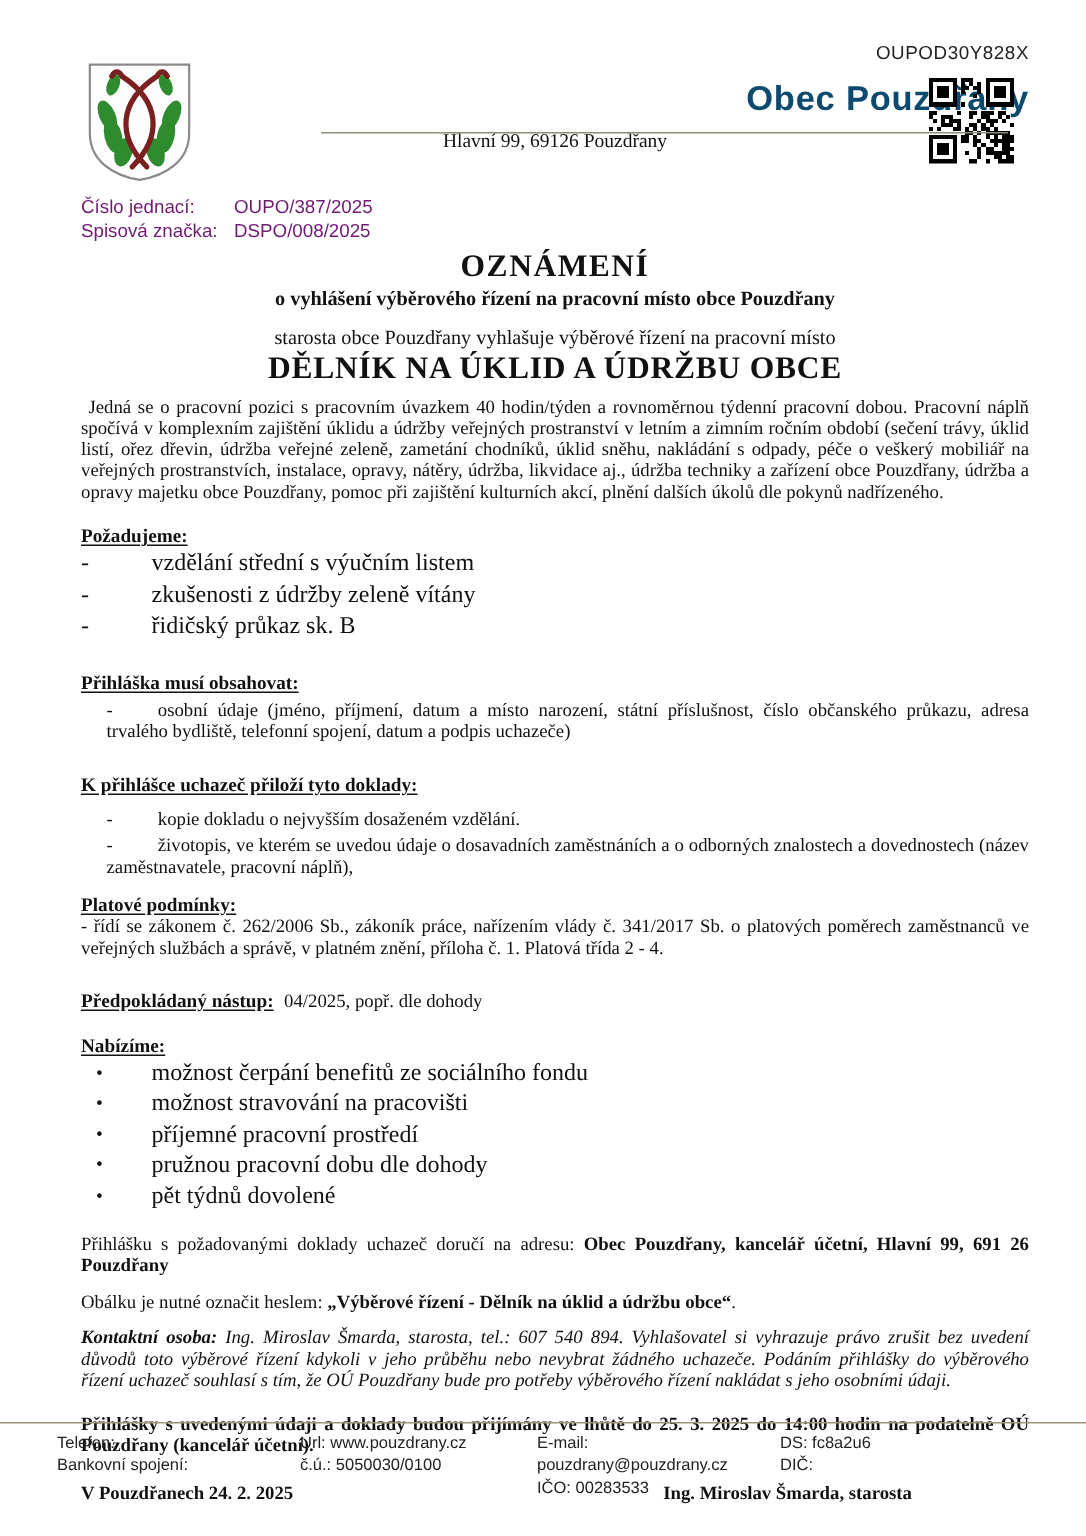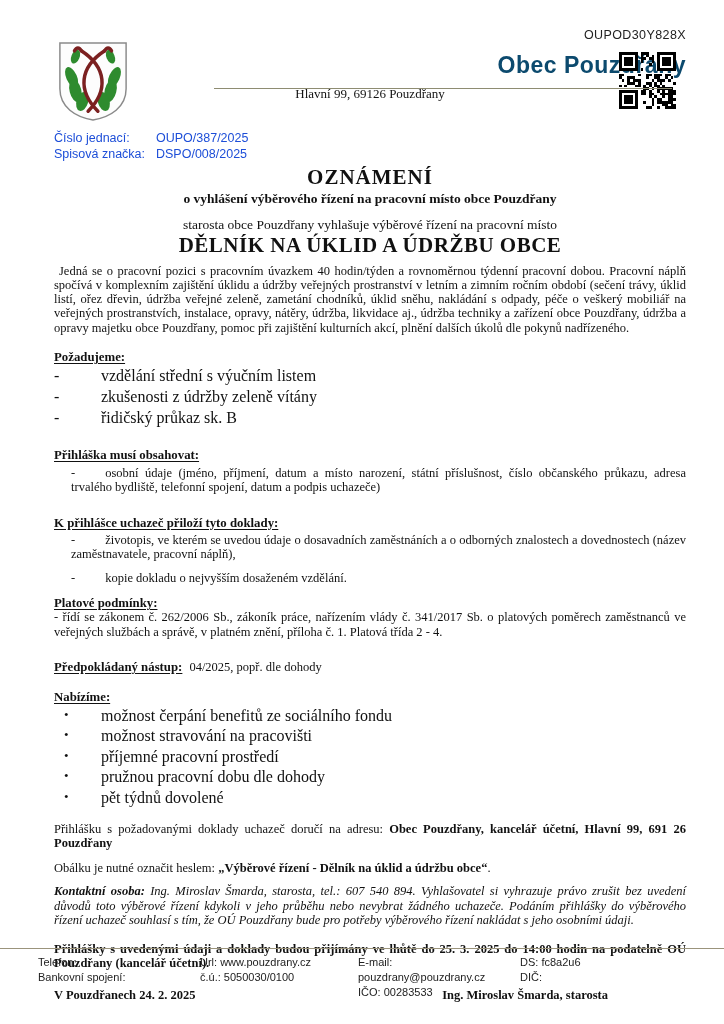--- a/index.html
+++ b/index.html
@@ -18,21 +18,21 @@
     font-family:"Liberation Sans", sans-serif; font-size:12.5px; color:#222; letter-spacing:.4px; }
   .qr { position:absolute; right:10px; top:24px; }
   .muni-title { text-align:right; font-family:"Liberation Sans", sans-serif;
     font-weight:bold; font-size:23px; letter-spacing:.5px; padding-top:24px; color:#0c4a6e; }
   .hdr-rule { position:absolute; left:160px; width:458px; top:60px;
     border-top:1.5px solid #8e8c72; }
   .muni-addr { text-align:center; font-size:13px; margin-top:7px; }
 
   
   .refblock { margin-top:2px; font-family:"Liberation Sans", sans-serif;
-    font-size:12.5px; line-height:16px; color:#1d4ed8; }
+    font-size:12.5px; line-height:16px; color:#701a75; }
   .refrow { display:flex; }
   .reflabel { width:102px; }
 
   
   .t1 { text-align:center; font-weight:bold; font-size:21px; margin-top:4px; letter-spacing:1px; }
   .t2 { text-align:center; font-weight:bold; font-size:13.5px; margin-top:1px; }
   .t3 { text-align:center; font-size:13.5px; margin-top:11px; }
   .t4 { text-align:center; font-weight:bold; font-size:21px; margin-top:1px; letter-spacing:.5px; }
 
   
@@ -273,25 +273,25 @@
         <span class="txt">řidičský průkaz sk. B</span>
       </div>
     </div>
 
     <p class="mt-l"><span class="sec-h">Přihláška musí obsahovat:</span></p>
     <p class="hang">
       <span class="mark">-</span><span>osobní údaje (jméno, příjmení, datum a místo narození, státní příslušnost, číslo občanského průkazu, adresa trvalého bydliště, telefonní spojení, datum a podpis uchazeče)</span>
     </p>
 
     <p class="mt-l"><span class="sec-h">K přihlášce uchazeč přiloží tyto doklady:</span></p>
+    <p class="hang gap8">
+      <span class="mark">-</span><span>kopie dokladu o nejvyšším dosaženém vzdělání.</span>
+    </p>
     <p class="hang">
       <span class="mark">-</span><span>životopis, ve kterém se uvedou údaje o dosavadních zaměstnáních a o odborných znalostech a dovednostech (název zaměstnavatele, pracovní náplň),</span>
-    </p>
-    <p class="hang gap8">
-      <span class="mark">-</span><span>kopie dokladu o nejvyšším dosaženém vzdělání.</span>
     </p>
 
     <p class="mt-s"><span class="sec-h">Platové podmínky:</span></p>
     <p>- řídí se zákonem č. 262/2006 Sb., zákoník práce, nařízením vlády č. 341/2017 Sb. o platových poměrech zaměstnanců ve veřejných službách a správě, v platném znění, příloha č. 1. Platová třída 2 - 4.</p>
 
     <p class="mt-l">
       <span class="sec-h">Předpokládaný nástup:</span><span class="inline-val">04/2025, popř. dle dohody</span>
     </p>
 
     <p class="mt-m"><span class="sec-h">Nabízíme:</span></p>

